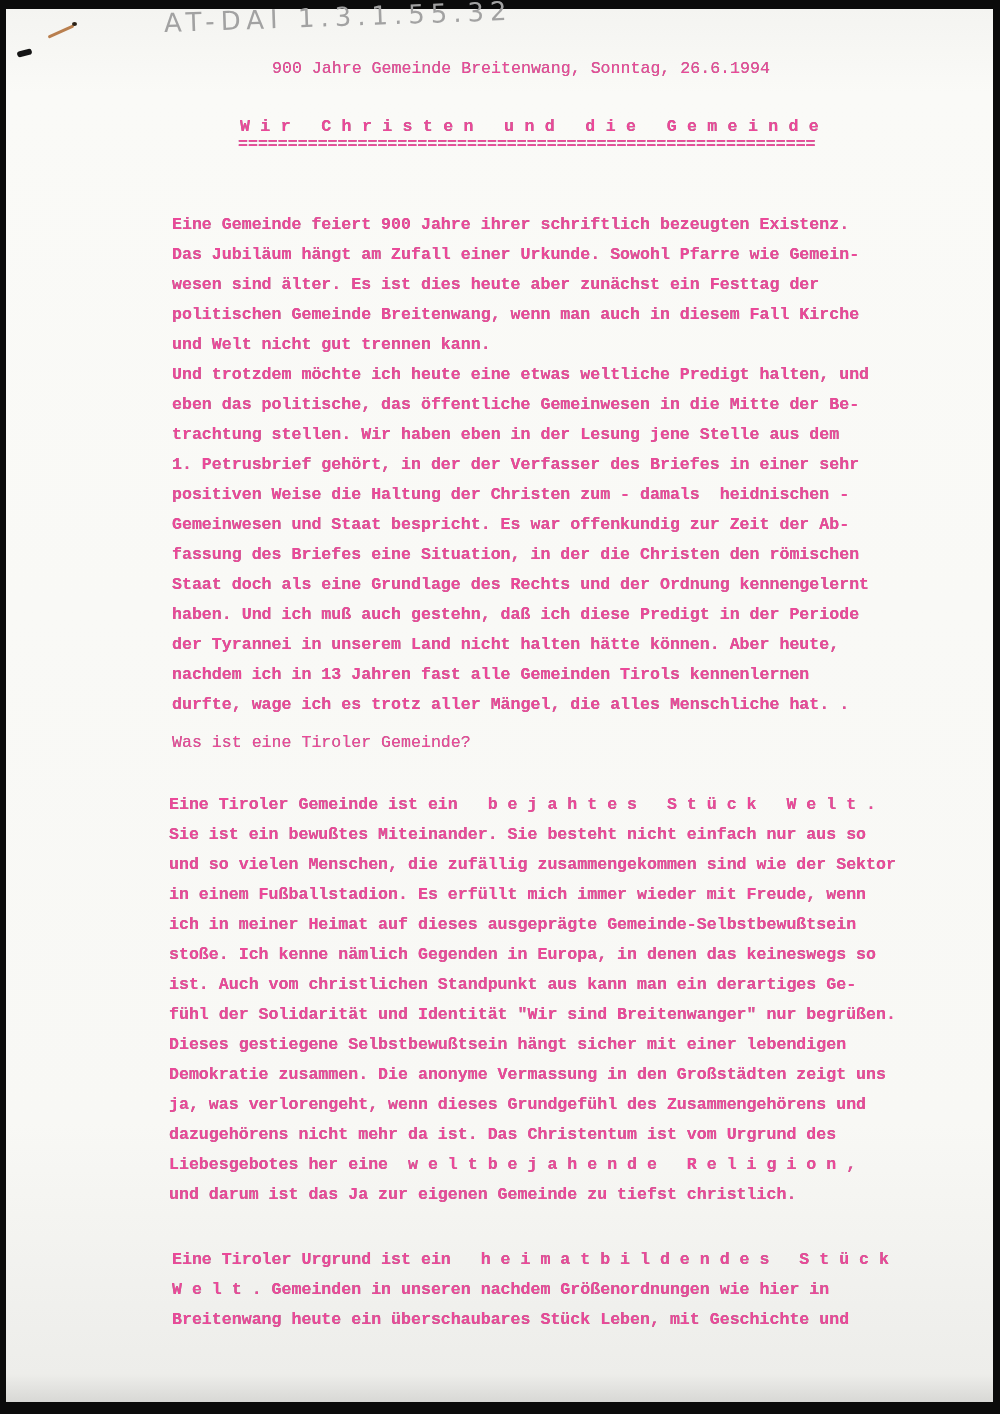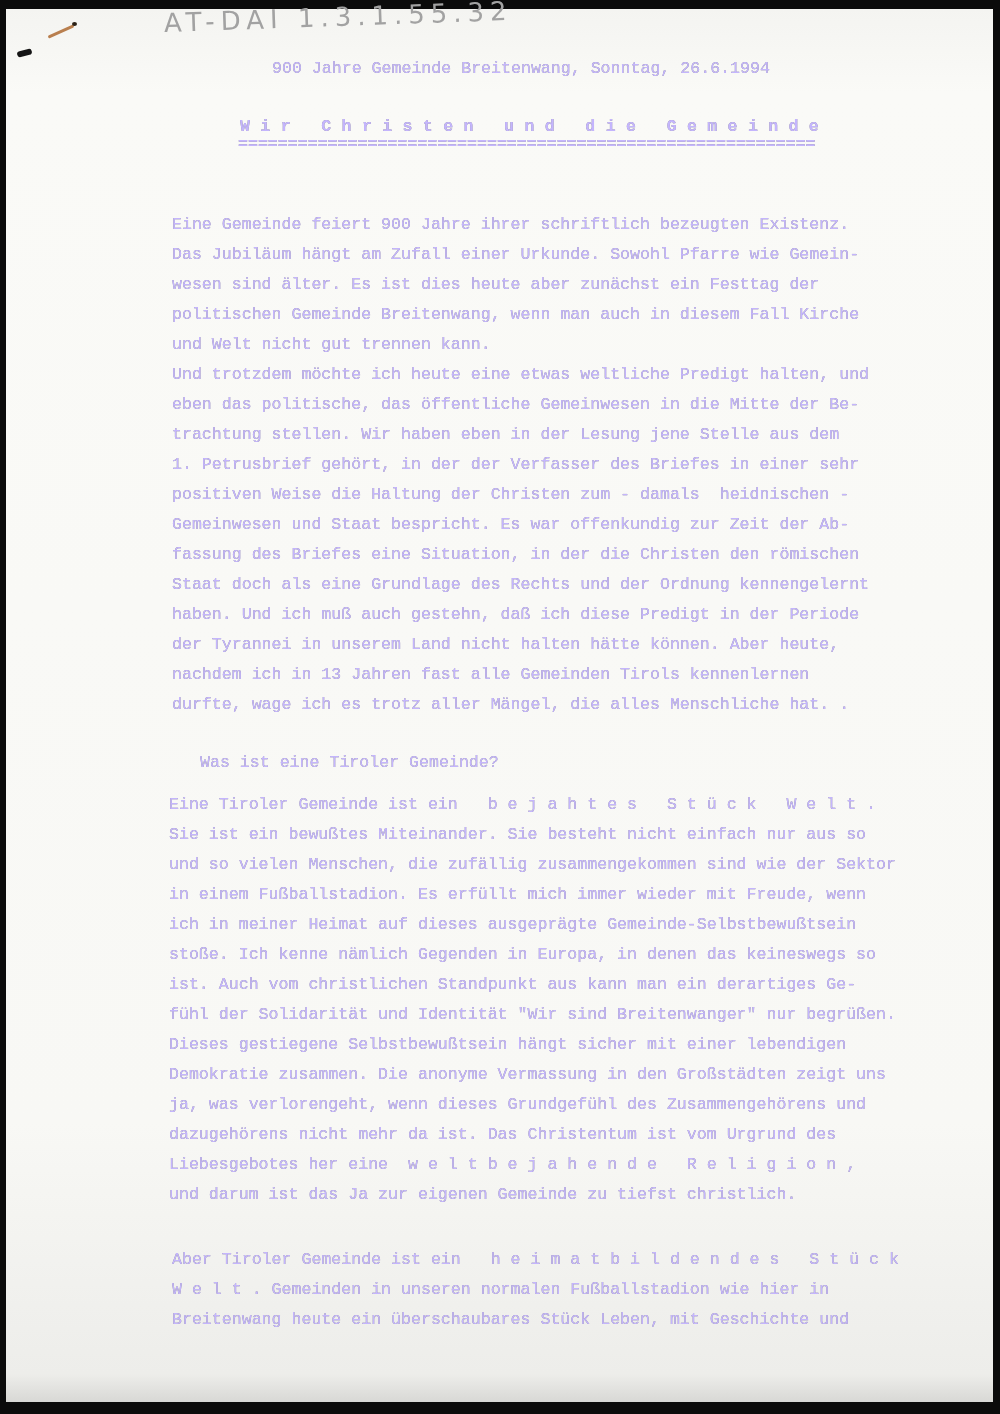--- a/index.html
+++ b/index.html
@@ -22,26 +22,27 @@
     right: 7px;
     bottom: 12px;
     background: linear-gradient(180deg, #f4f4f1 0%, #fafaf7 6%, #f8f8f5 80%, #ededea 98%, #d8d8d5 100%);
   }
   .typew {
     position: absolute;
     white-space: pre;
     font-family: "Liberation Mono", "DejaVu Sans Mono", monospace;
     font-size: 16.6px;
     line-height: 30px;
-    color: #c4b5fd;
+    color: #ec4899;
     text-shadow: 0 0 0.5px rgba(25,25,25,0.55);
   }
   .line {
     white-space: pre;
     height: 30px;
+    font-weight: bold;
   }
   .archive-note {
     position: absolute;
     left: 164px;
     top: 8px;
     font-family: "DejaVu Sans", sans-serif;
     font-size: 26px;
     font-weight: normal;
     color: #a2a2a2;
     letter-spacing: 6px;
@@ -61,21 +62,21 @@
     text-align: right;
   }
   .title-underline {
     left: 238px;
     top: 134px;
     font-weight: bold;
     line-height: 22px;
     letter-spacing: 0;
   }
   .intro-block   { left: 172px; top: 210px; }
-  .question-line { left: 172px; top: 748px; margin-left: 28px; }
+  .question-line { left: 172px; top: 728px; }
   .para3-block   { left: 169px; top: 790px; }
   .para4-block   { left: 172px; top: 1245px; }
 
   .mark {
     position: absolute;
   }
   .mark-slash {
     left: 47px;
     top: 30px;
     width: 28px;
@@ -119,14 +120,14 @@
   <div class="typew doc-title">W i r   C h r i s t e n   u n d   d i e   G e m e i n d e</div>
 
   <div class="typew title-underline">==========================================================</div>
 
   <div class="typew intro-block"><div class="line">Eine Gemeinde feiert 900 Jahre ihrer schriftlich bezeugten Existenz.</div><div class="line">Das Jubiläum hängt am Zufall einer Urkunde. Sowohl Pfarre wie Gemein-</div><div class="line">wesen sind älter. Es ist dies heute aber zunächst ein Festtag der</div><div class="line">politischen Gemeinde Breitenwang, wenn man auch in diesem Fall Kirche</div><div class="line">und Welt nicht gut trennen kann.</div><div class="line">Und trotzdem möchte ich heute eine etwas weltliche Predigt halten, und</div><div class="line">eben das politische, das öffentliche Gemeinwesen in die Mitte der Be-</div><div class="line">trachtung stellen. Wir haben eben in der Lesung jene Stelle aus dem</div><div class="line">1. Petrusbrief gehört, in der der Verfasser des Briefes in einer sehr</div><div class="line">positiven Weise die Haltung der Christen zum - damals  heidnischen -</div><div class="line">Gemeinwesen und Staat bespricht. Es war offenkundig zur Zeit der Ab-</div><div class="line">fassung des Briefes eine Situation, in der die Christen den römischen</div><div class="line">Staat doch als eine Grundlage des Rechts und der Ordnung kennengelernt</div><div class="line">haben. Und ich muß auch gestehn, daß ich diese Predigt in der Periode</div><div class="line">der Tyrannei in unserem Land nicht halten hätte können. Aber heute,</div><div class="line">nachdem ich in 13 Jahren fast alle Gemeinden Tirols kennenlernen</div><div class="line">durfte, wage ich es trotz aller Mängel, die alles Menschliche hat. .</div></div>
 
   <div class="typew question-line">Was ist eine Tiroler Gemeinde?</div>
 
   <div class="typew para3-block"><div class="line">Eine Tiroler Gemeinde ist ein   b e j a h t e s   S t ü c k   W e l t .</div><div class="line">Sie ist ein bewußtes Miteinander. Sie besteht nicht einfach nur aus so</div><div class="line">und so vielen Menschen, die zufällig zusammengekommen sind wie der Sektor</div><div class="line">in einem Fußballstadion. Es erfüllt mich immer wieder mit Freude, wenn</div><div class="line">ich in meiner Heimat auf dieses ausgeprägte Gemeinde-Selbstbewußtsein</div><div class="line">stoße. Ich kenne nämlich Gegenden in Europa, in denen das keineswegs so</div><div class="line">ist. Auch vom christlichen Standpunkt aus kann man ein derartiges Ge-</div><div class="line">fühl der Solidarität und Identität "Wir sind Breitenwanger" nur begrüßen.</div><div class="line">Dieses gestiegene Selbstbewußtsein hängt sicher mit einer lebendigen</div><div class="line">Demokratie zusammen. Die anonyme Vermassung in den Großstädten zeigt uns</div><div class="line">ja, was verlorengeht, wenn dieses Grundgefühl des Zusammengehörens und</div><div class="line">dazugehörens nicht mehr da ist. Das Christentum ist vom Urgrund des</div><div class="line">Liebesgebotes her eine  w e l t b e j a h e n d e   R e l i g i o n ,</div><div class="line">und darum ist das Ja zur eigenen Gemeinde zu tiefst christlich.</div></div>
 
-  <div class="typew para4-block"><div class="line">Aber Tiroler Gemeinde ist ein   h e i m a t b i l d e n d e s   S t ü c k</div><div class="line">W e l t . Gemeinden in unseren normalen Fußballstadion wie hier in</div><div class="line">Breitenwang heute ein überschaubares Stück Leben, mit Geschichte und</div></div>
+  <div class="typew para4-block"><div class="line">Eine Tiroler Urgrund ist ein   h e i m a t b i l d e n d e s   S t ü c k</div><div class="line">W e l t . Gemeinden in unseren nachdem Größenordnungen wie hier in</div><div class="line">Breitenwang heute ein überschaubares Stück Leben, mit Geschichte und</div></div>
 </div>
 
 </body></html>

